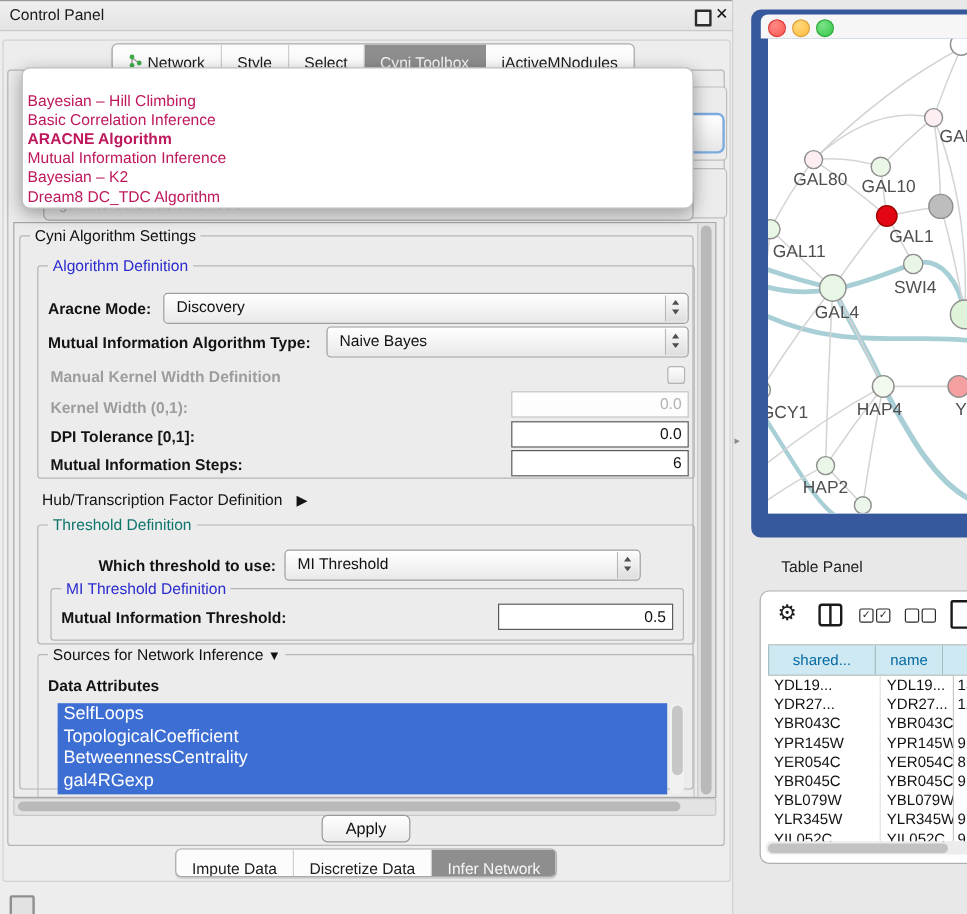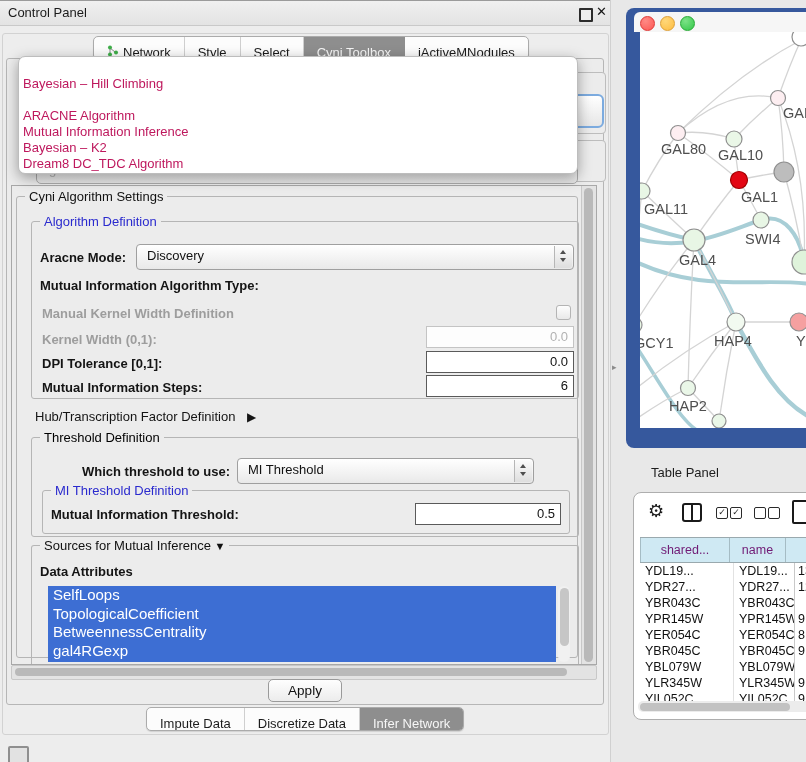--- a/index.html
+++ b/index.html
@@ -18,33 +18,33 @@
   .tab:last-child{border-right:none}
   .tab.sel{background:#8e8e8e;color:#f7f7f7;border-right-color:#8e8e8e}
   .net-tab-icon{display:inline-block;width:12px;height:12px;margin:0 4px -2px 0}
   .outer-frame{left:2px;top:33px;width:605px;height:700px;border:1px solid #d2d2d2;border-radius:3px}
   .tab-content{left:6px;top:58px;width:596px;height:645px;border:1px solid #b6b6b6;border-radius:3px;background:#ececec}
   
   .popup{left:18px;top:56px;width:558px;height:116px;background:#fff;border:1px solid #bdbdbd;
        border-radius:7px;box-shadow:0 4px 14px rgba(0,0,0,.35);z-index:40}
   .popup-prompt{left:0;top:3px;width:100%;text-align:center;font-size:13px;color:#b9b9b9}
   .popup-item{left:4px;height:16px;font-size:13px;line-height:16px;color:#be185d;white-space:nowrap}
-  .popup-item.bold{font-weight:normal}
+  .popup-item.bold{font-weight:bold}
   
   .frag-box{border:1px solid #bdbdbd;border-radius:4px;background:#ececec;z-index:2}
   .frag-combo{border:2px solid #7cabdf;border-radius:6px;background:linear-gradient(#fff,#e6e6e6);z-index:3}
   .bg-combo{left:36px;top:156px;width:540px;height:26px;border:1px solid #ababab;border-radius:5px;
        background:linear-gradient(#fdfdfd,#e7e7e7);z-index:2}
   .bg-combo-text{left:12px;top:0;line-height:26px;font-size:13px;color:#b3b3b3;white-space:nowrap}
   
   .scrollpane{left:4px;top:126px;width:584px;height:478px;border:1px solid #a8a8a8;background:#ececec;overflow:hidden}
   .grp{position:absolute;border:1px solid #b5b5b5;border-radius:3px}
   .legend{position:absolute;top:-8px;left:8px;background:#ececec;padding:0 4px;font-size:13px;line-height:15px;white-space:nowrap;color:#111}
   .legend.blue{color:#2a2ace}
-  .legend.green{color:#000000}
+  .legend.green{color:#0f766e}
   .lbl{position:absolute;font-size:13px;color:#141414;white-space:nowrap}
   .b{font-weight:bold}
   .dis{color:#9d9d9d}
   .combo{position:absolute;border:1px solid #9f9f9f;border-radius:4px;background:linear-gradient(#ffffff,#e9e9e9)}
   .combo .cv{position:absolute;left:10px;top:0;line-height:22px;font-size:13px;color:#111;white-space:nowrap}
   .combo .sp{position:absolute;right:1px;top:1px;bottom:1px;width:17px;border-left:1px solid #b6b6b6;
        background:linear-gradient(#fbfbfb,#dedede);border-radius:0 3px 3px 0}
   .tri-up{position:absolute;left:5px;top:4px;width:0;height:0;border-left:3.5px solid transparent;border-right:3.5px solid transparent;border-bottom:4px solid #4e4e4e}
   .tri-dn{position:absolute;left:5px;top:12px;width:0;height:0;border-left:3.5px solid transparent;border-right:3.5px solid transparent;border-top:4px solid #4e4e4e}
   .field{position:absolute;border:1px solid #5a5a5a;background:#fff;font-size:13px;text-align:right;padding:0 5px;color:#111;line-height:20px}
@@ -68,21 +68,21 @@
   .light{position:absolute;top:3.5px;width:13px;height:13px;border-radius:50%}
   .net-canvas{left:14px;top:24px;right:0;bottom:20px;background:#fff;overflow:hidden}
   .tp-title{left:40px;top:465px;font-size:13px;color:#1d1d1d}
   .table-card{left:22px;top:492px;width:200px;height:226px;background:#fff;border:1px solid #aeaeae;border-radius:8px}
   .gear{font-size:18px;color:#1c1c1c;line-height:18px}
   .col-icon{width:16px;height:15px;border:2px solid #1a1a1a;border-radius:3px}
   .col-icon .mid{position:absolute;left:7px;top:0;bottom:0;width:2px;background:#1a1a1a}
   .cb{position:absolute;width:10px;height:10px;border:1.6px solid #2a2a2a;border-radius:2px;font-size:9px;line-height:9px;text-align:center;color:#2a2a2a}
   .file-icon{width:15px;height:20px;border:2px solid #1a1a1a;border-radius:2px;background:#fff}
   .thead{position:absolute;left:6px;top:44px;display:flex;border-top:1px solid #9aa9ae;border-bottom:1px solid #9aa9ae}
-  .thc{height:24px;background:#cfe9f3;border-right:1px solid #a5bcc4;font-size:12.5px;line-height:24px;text-align:center;color:#701a75}
+  .thc{height:24px;background:#cfe9f3;border-right:1px solid #a5bcc4;font-size:12.5px;line-height:24px;text-align:center;color:#0369a1}
   .thc:first-child{border-left:1px solid #a5bcc4}
   .trows{position:absolute;left:6px;top:70px;width:202px}
   .trow{display:flex;height:16px}
   .tc{font-size:12.5px;line-height:16px;color:#111;white-space:nowrap;overflow:hidden}
   .tc.c1{width:88px;padding-left:5px;border-right:1px solid #e2e2e2}
   .tc.c2{width:55px;padding-left:5px;border-right:1px solid #c9c9c9}
   .tc.c3{width:40px;padding-left:3px}
   .card-hsb{position:absolute;left:4px;top:208px;width:190px;height:11px;background:#ececec;border-radius:5px}
   .card-hsb .thumb{position:absolute;left:2px;top:1.5px;width:150px;height:8px;background:#c2c2c2;border-radius:4px}
   .bl-icon{left:8px;top:746px;width:17px;height:15px;border:2px solid #8f8f8f;border-radius:2px;background:#e2e2e2}
@@ -137,20 +137,27 @@
         <span class="lbl b" style="left:8px;top:28px">Aracne Mode:</span>
         <div class="combo" style="left:104px;top:22px;width:436px;height:24px">
           <span class="cv">Discovery</span>
           <span class="sp">
               <i class="tri-up"></i>
               <i class="tri-dn"></i>
             </span>
         </div>
 
         <span class="lbl b" style="left:8px;top:56px">Mutual Information Algorithm Type:</span>
+        <div class="combo" style="left:240px;top:50px;width:300px;height:24px">
+          <span class="cv">Naive Bayes</span>
+          <span class="sp">
+              <i class="tri-up"></i>
+              <i class="tri-dn"></i>
+            </span>
+        </div>
 
         <span class="lbl b dis" style="left:10px;top:84px">Manual Kernel Width Definition</span>
         <span class="checkbox" style="left:524px;top:83px"></span>
 
         <span class="lbl b dis" style="left:10px;top:110px">Kernel Width (0,1):</span>
         <span class="field disabled" style="left:394px;top:104px;width:136px;height:20px">0.0</span>
 
         <span class="lbl b" style="left:10px;top:134px">DPI Tolerance [0,1]:</span>
         <span class="field" style="left:394px;top:129px;width:136px;height:20px">0.0</span>
 
@@ -177,21 +184,21 @@
 
         <div class="grp" style="left:10px;top:52px;width:526px;height:42px">
           <span class="legend blue">MI Threshold Definition</span>
           <span class="lbl b" style="left:8px;top:16px">Mutual Information Threshold:</span>
           <span class="field" style="left:372px;top:12px;width:134px;height:20px">0.5</span>
         </div>
       </div>
 
       <div class="grp" style="left:14px;top:348px;width:546px;height:128px;border-bottom:none">
         <span class="legend">
-          <span>Sources for Mutual Inference</span>
+          <span>Sources for Network Inference</span>
           <span style="font-size:11px">▼</span>
         </span>
         <span class="lbl b" style="left:8px;top:18px">Data Attributes</span>
         <div class="attr-list" style="left:16px;top:40px;width:508px;height:76px">
           <div class="attr-item">SelfLoops</div>
           <div class="attr-item">TopologicalCoefficient</div>
           <div class="attr-item">BetweennessCentrality</div>
           <div class="attr-item">gal4RGexp</div>
         </div>
         <div class="list-vsb" style="left:526px;top:40px;height:76px">
@@ -207,20 +214,21 @@
 
   <div class="hsb" style="left:4px;top:606px;width:584px">
     <span class="thumb" style="left:3px;width:552px"></span>
   </div>
 
   <div class="apply-btn" style="left:261px;top:620px">Apply</div>
 </div>
 
 <div class="abs popup">
   <span class="abs popup-item" style="top:19px">Bayesian – Hill Climbing</span>
+  <span class="abs popup-item" style="top:35px">Basic Correlation Inference</span>
   <span class="abs popup-item bold" style="top:51px">ARACNE Algorithm</span>
   <span class="abs popup-item" style="top:67px">Mutual Information Inference</span>
   <span class="abs popup-item" style="top:83px">Bayesian – K2</span>
   <span class="abs popup-item" style="top:99px">Dream8 DC_TDC Algorithm</span>
 </div>
 
 <div class="abs tabbar" style="left:146px;top:707px">
   <div class="tab"><span>Impute Data</span></div>
   <div class="tab"><span>Discretize Data</span></div>
   <div class="tab sel"><span>Infer Network</span></div>

